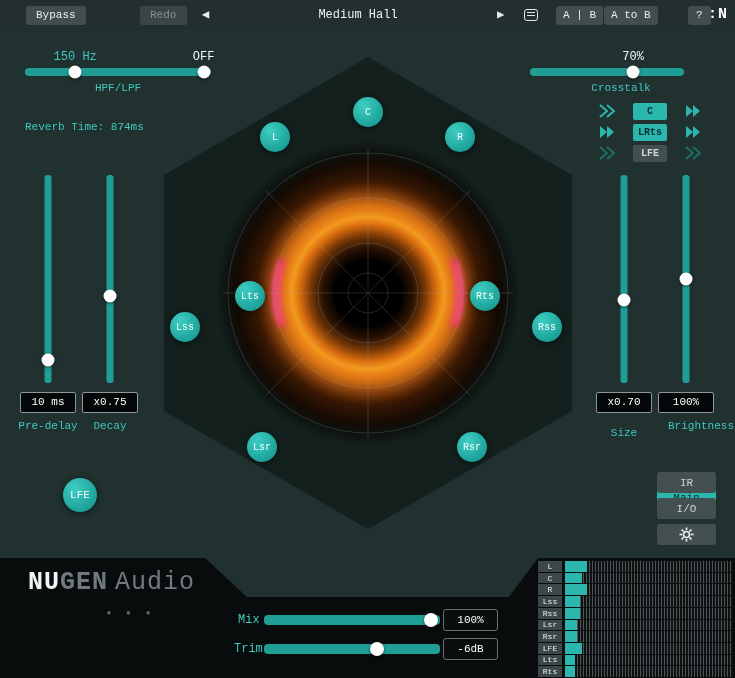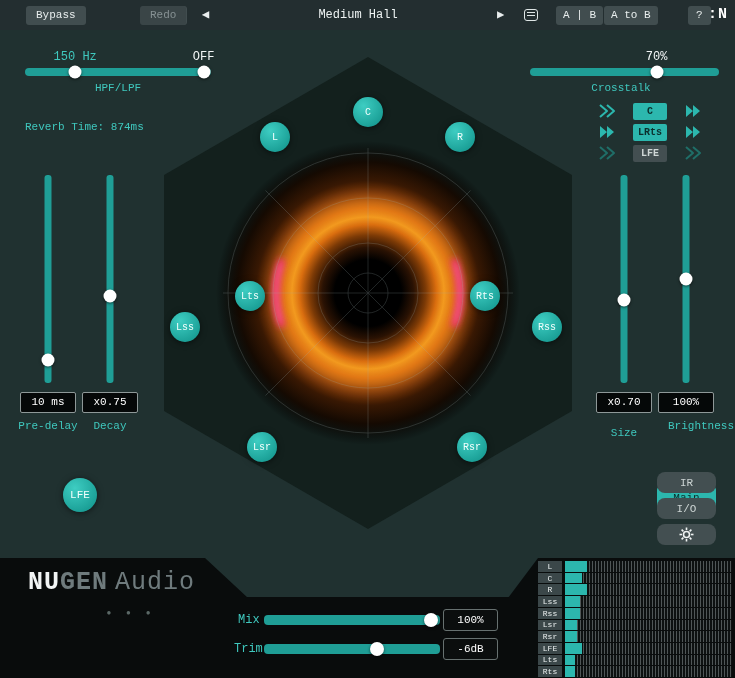--- a/index.html
+++ b/index.html
@@ -53,21 +53,21 @@
   
   .route-row { position:absolute; left:598px; width:104px; height:18px; display:flex; align-items:center; justify-content:space-between; }
   .route-btn { height:17px; min-width:34px; padding:0 4px; border-radius:2px; font-size:10px; font-weight:700;
     display:flex; align-items:center; justify-content:center; border:none; font-family:inherit; }
   .rb-teal { background:#2cb7ae; color:#0b2f2c; }
   .rb-gray { background:#434f51; color:#cfd7d6; }
   
   .view-btn { position:absolute; left:657px; width:59px; height:21px; border-radius:3px; border:none; font-family:inherit;
     font-size:11px; display:flex; align-items:center; justify-content:center; }
   .vb-teal { background:#2cb7ae; color:#0b2f2c; }
-  .vb-gray { background:#434f51; color:#ccd4d3;border-radius:8px; }
+  .vb-gray { background:#434f51; color:#ccd4d3; }
   
   .f-base { position:absolute; left:0; top:597px; width:735px; height:81px; background:#090c0c; }
   .f-left { position:absolute; left:0; top:558px; width:248px; height:40px; background:#090c0c;
     clip-path:polygon(0 0,205px 0,248px 100%,0 100%); }
   .f-right { position:absolute; left:508px; top:558px; width:227px; height:40px; background:#090c0c;
     clip-path:polygon(30px 0,100% 0,100% 100%,0 100%); }
   .brand { position:absolute; left:28px; top:568px; font-size:25px; font-weight:700; letter-spacing:1px; }
   .brand .nu { color:#f2f5f5; } .brand .gen { color:#6f7b7d; } .brand .audio { color:#6f7b7d; font-weight:400; margin-left:7px; }
   .brand-dots { position:absolute; left:96px; top:608px; width:70px; text-align:center; color:#5a6866; font-size:8px; letter-spacing:5px; }
   .product { position:absolute; left:46px; top:628px; font-size:17px; letter-spacing:9px; color:#8c9997; }
@@ -158,21 +158,21 @@
 
   <div class="float-lab teal-text" style="top: 50px; left: 27%;"></div>
   <div class="htrack" style="left:25px; top:68px; width:186px;">
     <div class="hthumb" style="left: 27%;"></div>
     <div class="hthumb" style="left: 96%;"></div>
     <div class="float-lab teal-text" style="top: -18px; left: 27%;">150 Hz</div>
     <div class="float-lab white-text" style="top: -18px; left: 96%;">OFF</div>
   </div>
   <div class="slider-title" style="left:118px; top:82px;">HPF/LPF</div>
 
-  <div class="htrack" style="left:530px; top:68px; width:189px;">
+  <div class="htrack" style="left:530px; top:68px; width:154px;">
     <div class="hthumb" style="left: 67%;"></div>
     <div class="float-lab white-text" style="top: -18px; left: 67%;">70%</div>
   </div>
   <div class="slider-title" style="left:621px; top:82px;">Crosstalk</div>
 
   <div class="reverb-time">Reverb Time: 874ms</div>
 
   <div class="route-row" style="top:102px;">
     <svg width="18" height="14">
       <path d="M2 1 L9 7 L2 13 M9 1 L16 7 L9 13" stroke="#2cb7ae" stroke-width="2" fill="none" stroke-linejoin="round"></path>

